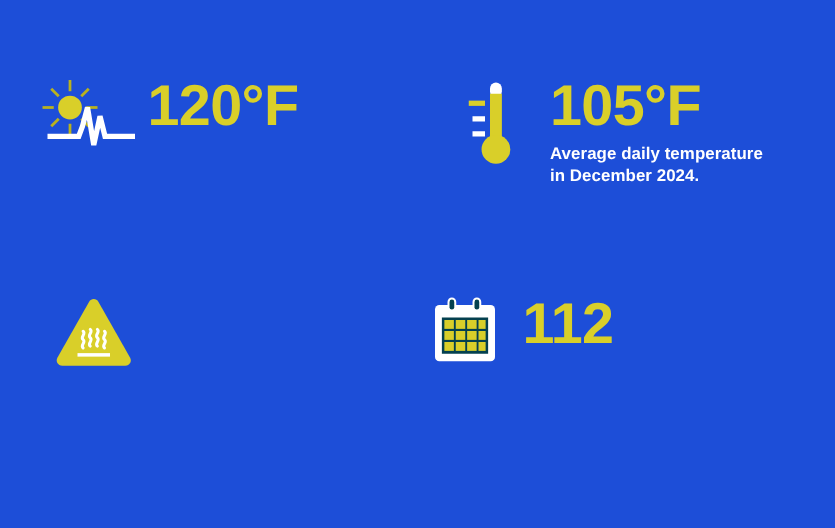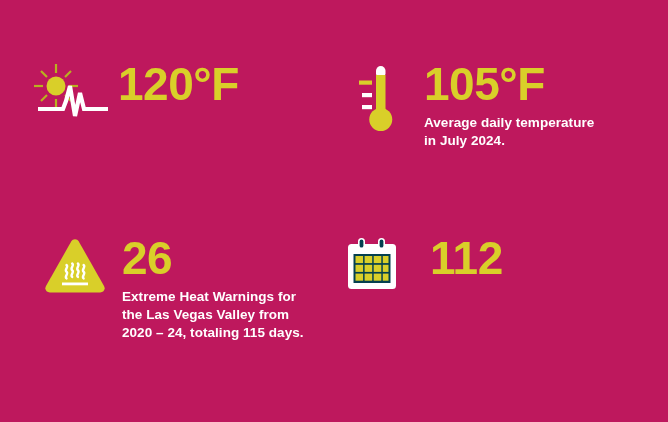--- a/index.html
+++ b/index.html
@@ -6,21 +6,21 @@
   html, body { width:668px; height:422px; }
   body {
     background:#04404f;
     font-family:"Liberation Sans", sans-serif;
     overflow:hidden;
     position:relative;
   }
   .infographic {
     position:absolute;
     inset:0;
-    background:#be185d;
+    background:#1d4ed8;
   }
   .stat {
     position:absolute;
     display:flex;
     align-items:flex-start;
   }
   .stat-icon {
     flex:0 0 auto;
     display:flex;
     align-items:flex-start;
@@ -46,31 +46,31 @@
     letter-spacing:0.05px;
     white-space:pre-line;
     margin-top:7px;
   }
 
   
   #stat-hottest      { left:36px;  top:62px;  }
   #stat-hottest .stat-icon  { width:76px; }
   #stat-hottest .stat-body  { margin-left:6px; }
 
-  #stat-average      { left:352px; top:62px;justify-content:center;  }
+  #stat-average      { left:368px; top:62px;justify-content:center;  }
   #stat-average .stat-icon  { width:56px; }
   #stat-average .stat-body  { margin-left:16px; }
 
   #stat-warnings     { left:40px;  top:236px; }
   #stat-warnings .stat-icon { width:70px; }
   #stat-warnings .stat-body { margin-left:12px; }
 
   #stat-exceeded     { left:340px; top:236px; }
   #stat-exceeded .stat-icon { width:70px; }
-  #stat-exceeded .stat-body { margin-left:20px; }
+  #stat-exceeded .stat-body { margin-left:8px; }
 
   svg { display:block; overflow:visible; }
 </style>
 </head>
 <body>
 
 <div class="infographic">
 
   <div class="stat" id="stat-hottest">
     <div class="stat-icon">
@@ -105,42 +105,36 @@
         <rect x="24" y="4" width="9.5" height="12" rx="4.75" fill="#ffffff"></rect>
 
         <rect x="24" y="13" width="9.5" height="42" fill="#d9cf29"></rect>
 
         <circle cx="28.75" cy="57.5" r="11.5" fill="#d9cf29"></circle>
       </svg>
     </div>
     <div class="stat-body">
       <div class="stat-value">105°F</div>
       <div class="stat-desc">Average daily temperature
-in July 2024.</div>
+in December 2024.</div>
     </div>
   </div>
 
   <div class="stat" id="stat-warnings">
     <div class="stat-icon">
       <svg width="66" height="60" viewBox="0 0 66 60">
         <path d="M29.2 5.5 C31 2.5 35 2.5 36.8 5.5 L62 50 C63.8 53.2 61.7 56.5 58.2 56.5 L7.8 56.5 C4.3 56.5 2.2 53.2 4 50 Z" fill="#d9cf29"></path>
         <g stroke="#ffffff" stroke-width="2.4" fill="none" stroke-linecap="round">
           <path d="M24.5 29 c2.6 2.1 -2.6 4.6 0 6.7 c2.6 2.1 -2.6 4.6 0 6.7"></path>
           <path d="M30.2 27.5 c2.6 2.1 -2.6 4.6 0 6.7 c2.6 2.1 -2.6 4.6 0 6.7"></path>
           <path d="M35.9 27.5 c2.6 2.1 -2.6 4.6 0 6.7 c2.6 2.1 -2.6 4.6 0 6.7"></path>
           <path d="M41.6 29 c2.6 2.1 -2.6 4.6 0 6.7 c2.6 2.1 -2.6 4.6 0 6.7"></path>
         </g>
         <rect x="20" y="46.5" width="26" height="2.8" fill="#ffffff"></rect>
       </svg>
-    </div>
-    <div class="stat-body">
-      <div class="stat-value">26</div>
-      <div class="stat-desc">Extreme Heat Warnings for
-the Las Vegas Valley from
-2020 – 24, totaling 115 days.</div>
     </div>
   </div>
 
   <div class="stat" id="stat-exceeded">
     <div class="stat-icon">
       <svg width="62" height="60" viewBox="0 0 62 60">
 
         <rect x="14" y="2" width="7" height="14" rx="3.5" fill="#ffffff"></rect>
         <rect x="34" y="2" width="7" height="14" rx="3.5" fill="#ffffff"></rect>
 

